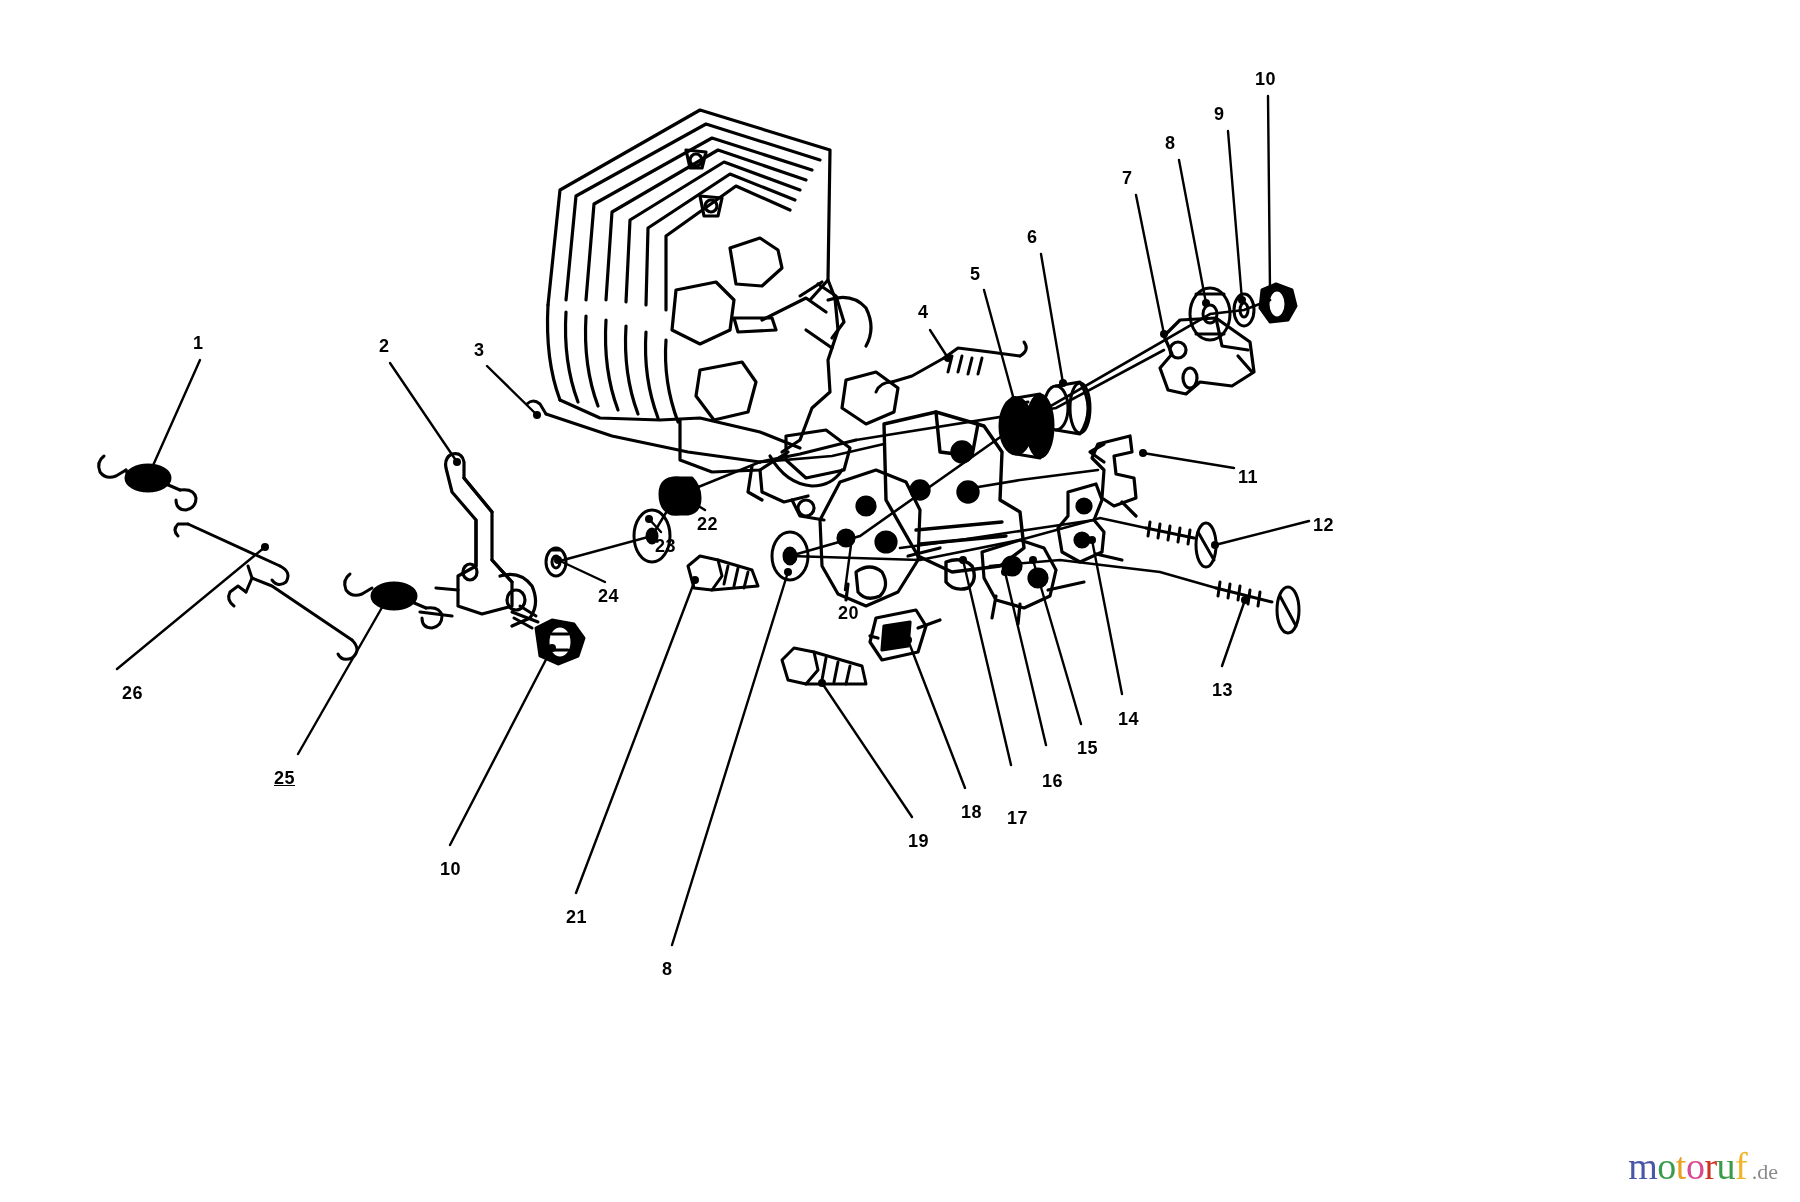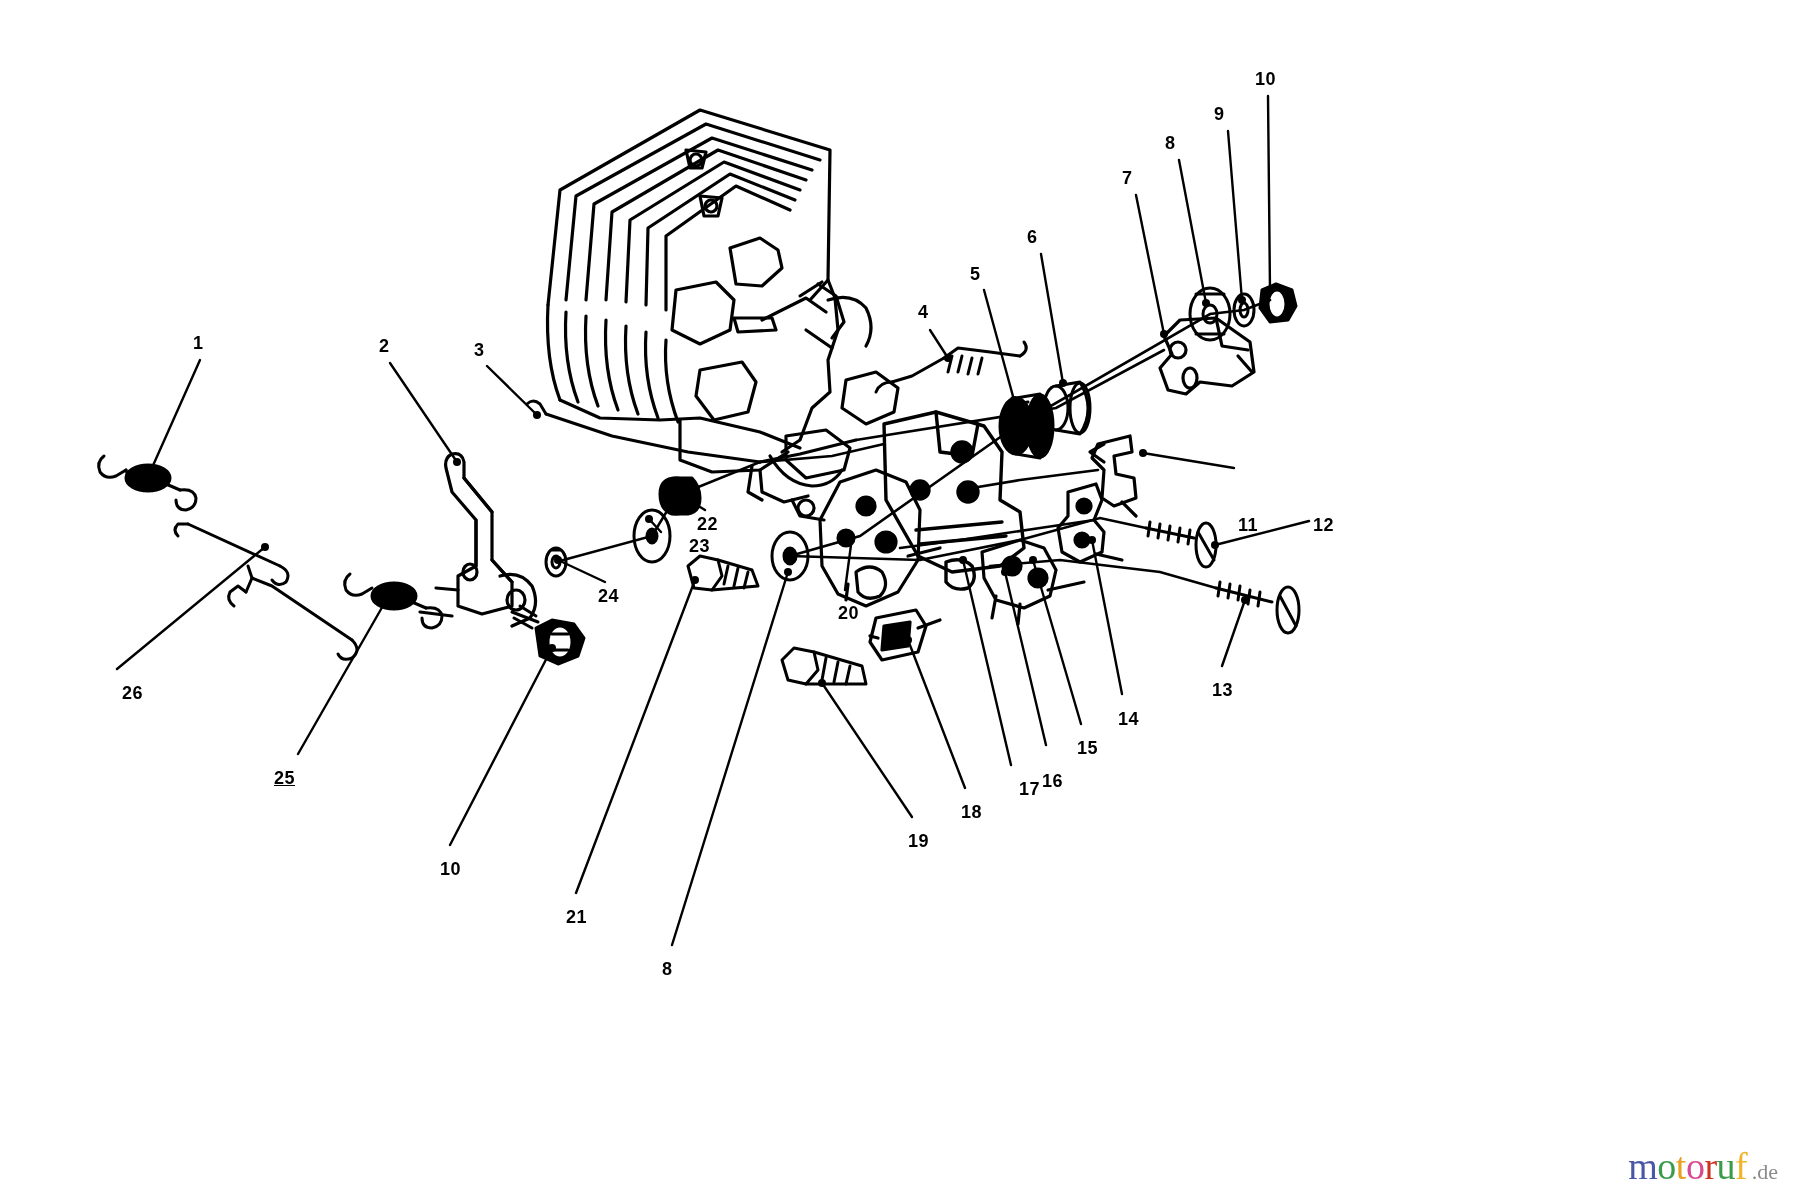--- a/index.html
+++ b/index.html
@@ -378,33 +378,33 @@
       <div class="callout" style="left: 193px; top: 334px;">1</div>
       <div class="callout" style="left: 379px; top: 337px;">2</div>
       <div class="callout" style="left: 474px; top: 341px;">3</div>
       <div class="callout" style="left: 918px; top: 303px;">4</div>
       <div class="callout" style="left: 970px; top: 265px;">5</div>
       <div class="callout" style="left: 1027px; top: 228px;">6</div>
       <div class="callout" style="left: 1122px; top: 169px;">7</div>
       <div class="callout" style="left: 1165px; top: 134px;">8</div>
       <div class="callout" style="left: 1214px; top: 105px;">9</div>
       <div class="callout" style="left: 1255px; top: 70px;">10</div>
-      <div class="callout" style="left: 1238px; top: 468px; margin-top: 48px;">11</div>
+      <div class="callout" style="left: 1238px; top: 468px;">11</div>
       <div class="callout" style="left: 1313px; top: 516px;">12</div>
       <div class="callout" style="left: 1212px; top: 681px;">13</div>
       <div class="callout" style="left: 1118px; top: 710px;">14</div>
       <div class="callout" style="left: 1077px; top: 739px;">15</div>
       <div class="callout" style="left: 1042px; top: 760px; margin-top: 12px;">16</div>
-      <div class="callout" style="left: 1007px; top: 780px; margin-left: 12px;">17</div>
+      <div class="callout" style="left: 1007px; top: 809px;">17</div>
       <div class="callout" style="left: 961px; top: 803px;">18</div>
       <div class="callout" style="left: 908px; top: 832px;">19</div>
       <div class="callout" style="left: 838px; top: 604px;">20</div>
       <div class="callout" style="left: 566px; top: 908px; text-align: center;">21</div>
       <div class="callout" style="left: 697px; top: 515px;">22</div>
-      <div class="callout" style="left: 655px; top: 537px; margin-left: 34px;">23</div>
+      <div class="callout" style="left: 655px; top: 537px;">23</div>
       <div class="callout" style="left: 598px; top: 587px;">24</div>
       <div class="callout" style="left: 274px; top: 769px; text-decoration: underline;">25</div>
       <div class="callout" style="left: 122px; top: 684px;">26</div>
       <div class="callout" style="left: 662px; top: 960px;">8</div>
       <div class="callout" style="left: 440px; top: 860px;">10</div>
     </div>
 
   <div id="watermark"><span style="color: rgb(74, 86, 166);">m</span><span style="color: rgb(58, 156, 74);">o</span><span style="color: rgb(232, 160, 32);">t</span><span style="color: rgb(216, 74, 144);">o</span><span style="color: rgb(204, 51, 34);">r</span><span style="color: rgb(58, 156, 74);">u</span><span style="color: rgb(240, 180, 40);">f</span><span class="wm-dot">·</span><span class="wm-suffix">.de</span></div>
 
 </div>

